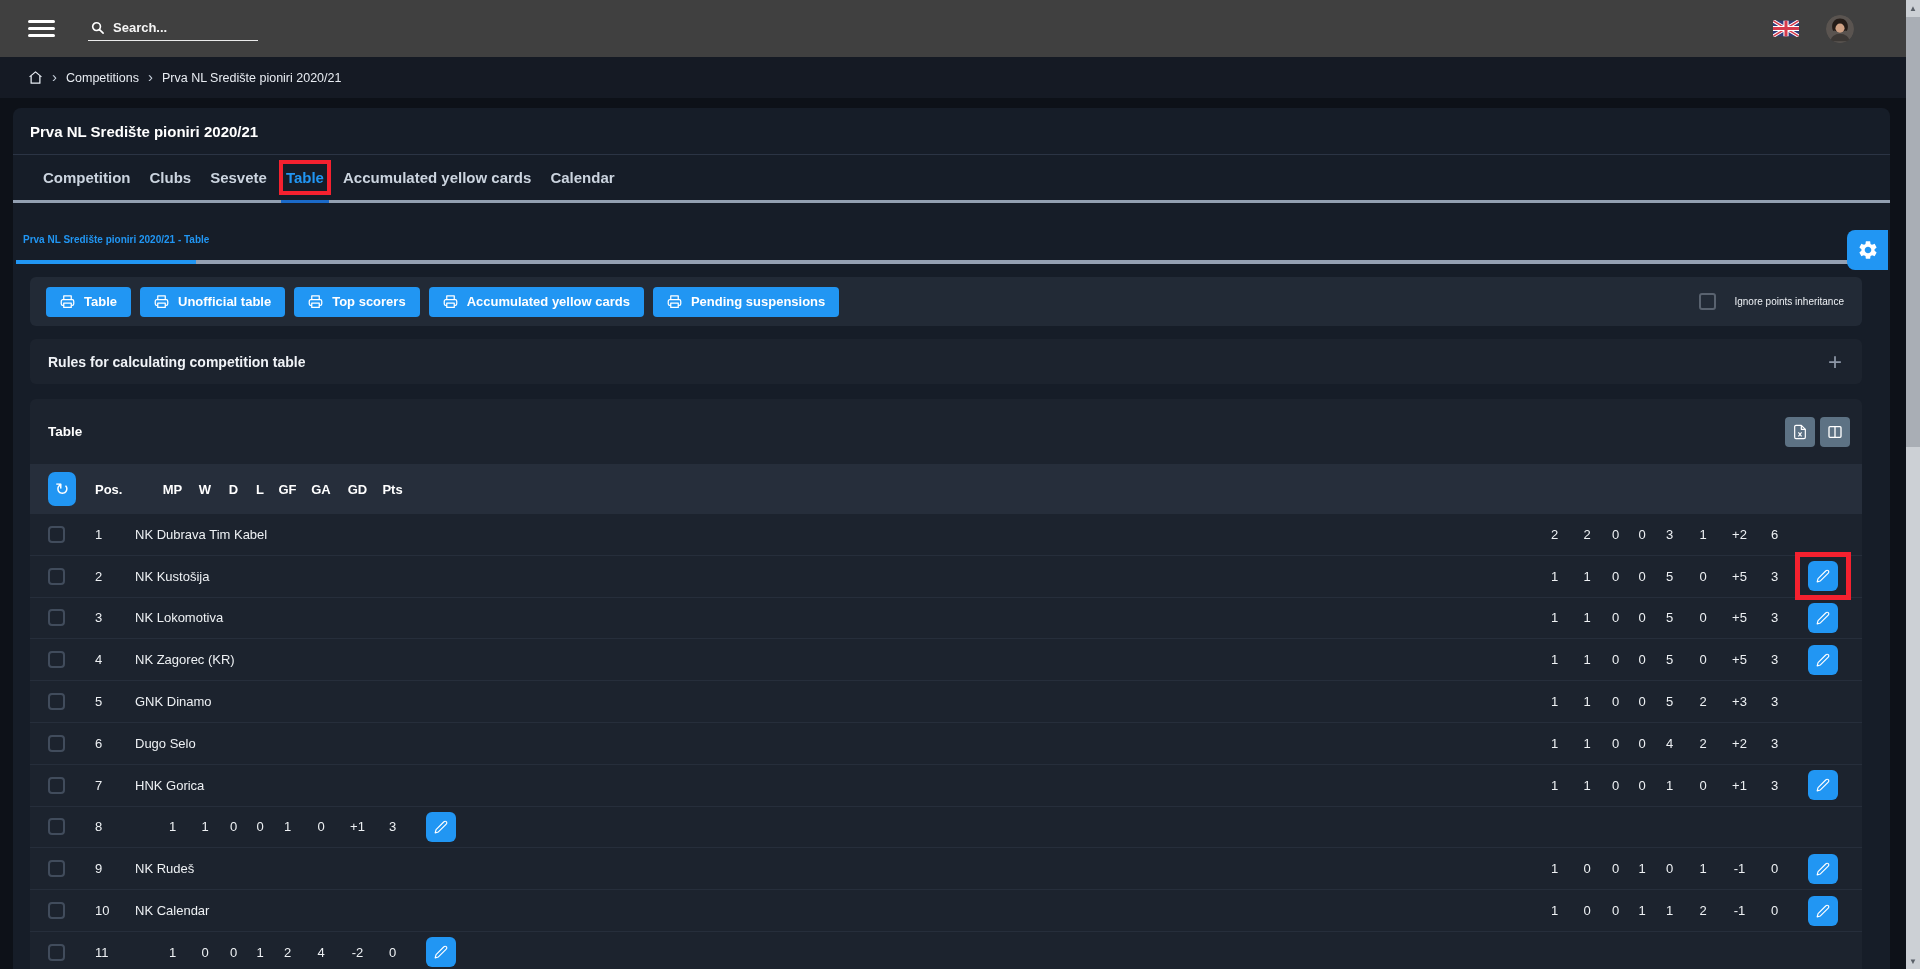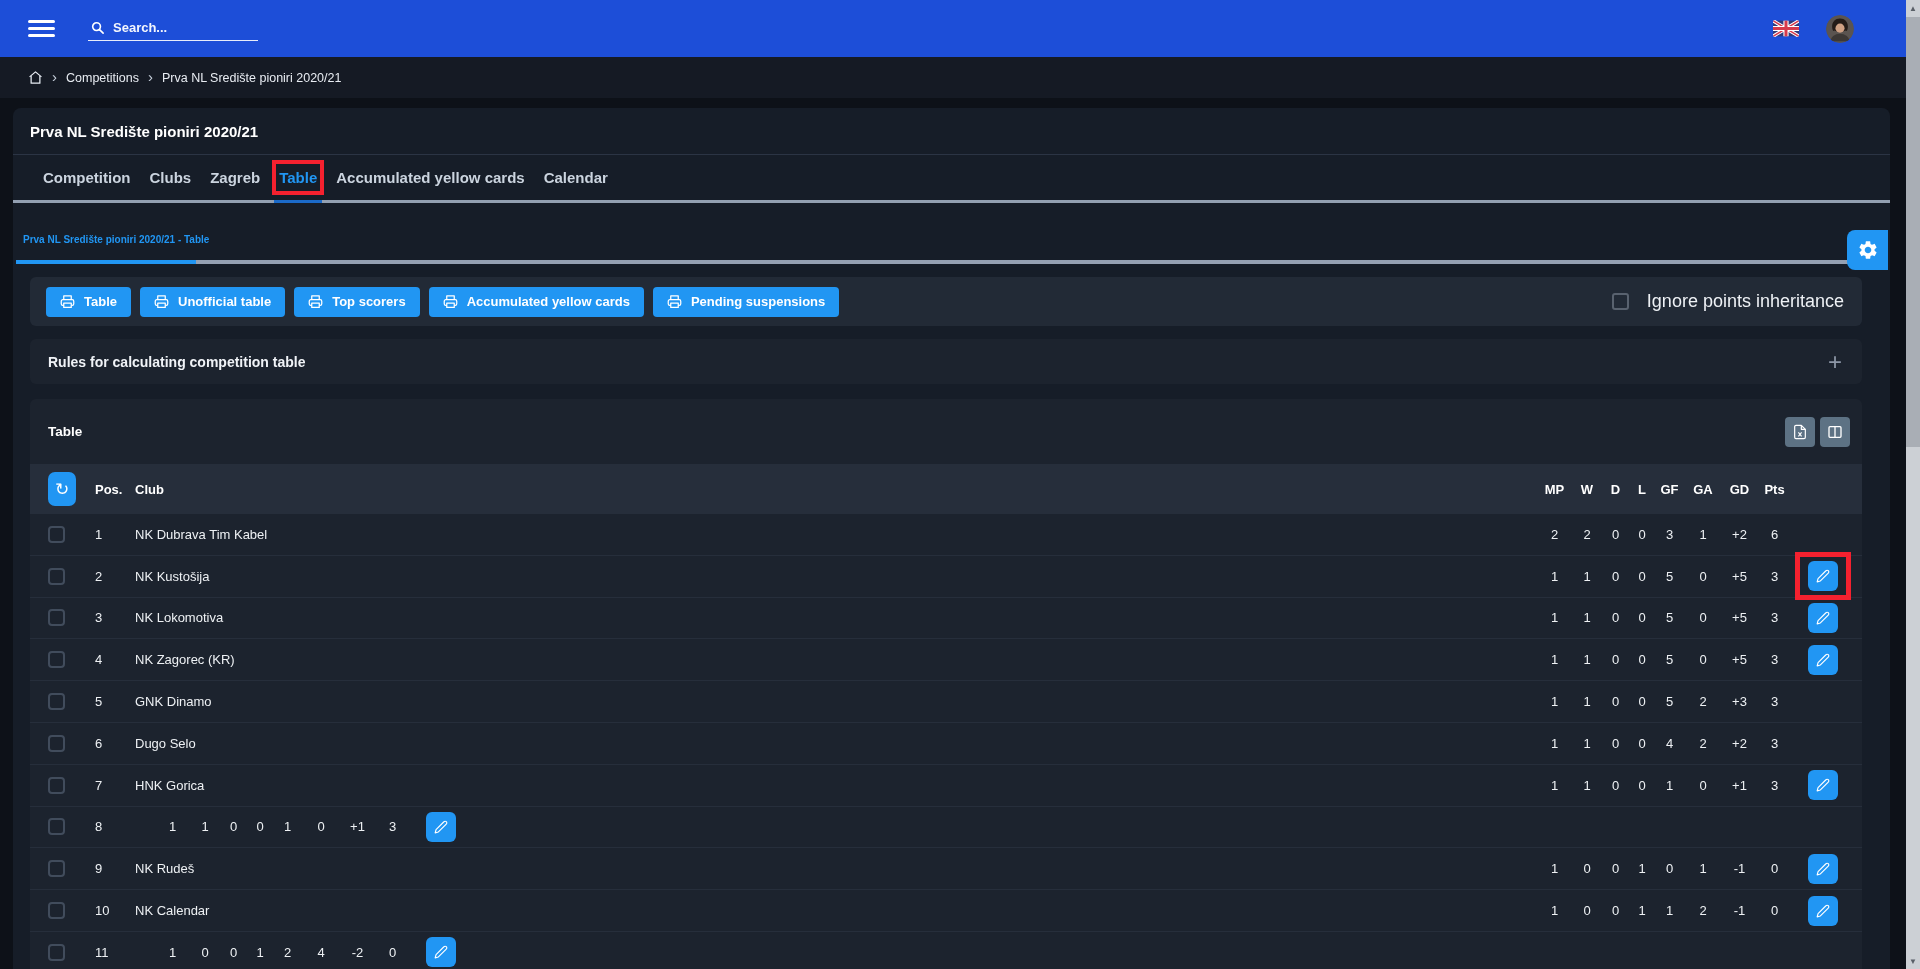--- a/index.html
+++ b/index.html
@@ -4,21 +4,21 @@
 <style>
   * { margin:0; padding:0; box-sizing:border-box; }
   html,body { width:1920px; height:969px; overflow:hidden; }
   body {
     background:#0d1118;
     font-family:"Liberation Sans", sans-serif;
     color:#eef1f5;
     position:relative;
   }
   
-  .topbar { height:57px; background:#1d4ed8; display:flex; align-items:center; position:relative; }
+  .topbar { height:57px; background:#404040; display:flex; align-items:center; position:relative; }
   .hamburger { margin-left:28px; width:27px; display:flex; flex-direction:column; gap:4px; cursor:pointer; }
   .hamburger span { display:block; height:3px; background:#fff; border-radius:2px; }
   .search-wrap { margin-left:33px; display:flex; align-items:center; gap:8px;
     border-bottom:1px solid rgba(255,255,255,.9); width:170px; padding:3px 2px 5px 2px; }
   .search-wrap input { background:transparent; border:none; outline:none; color:#fff;
     font-size:13px; font-weight:bold; width:130px; font-family:"Liberation Sans",sans-serif; }
   .search-wrap input::placeholder { color:rgba(255,255,255,.95); }
   .topbar-right { margin-left:auto; margin-right:66px; display:flex; align-items:center; gap:27px; }
   .flag { width:26px; height:17px; border-radius:2px; overflow:hidden; display:block; }
   .avatar { width:28px; height:28px; border-radius:50%; overflow:hidden; display:block; }
@@ -46,21 +46,21 @@
   .gear-btn { position:absolute; top:122px; right:2px; width:41px; height:40px; background:#2196f3;
     border:none; border-radius:8px 0 0 8px; display:flex; align-items:center; justify-content:center; cursor:pointer; z-index:4; }
   
   .toolbar { margin:13px 28px 0 17px; background:#222a36; border-radius:6px; height:49px;
     display:flex; align-items:center; padding:0 18px 0 16px; gap:9px; }
   .tb-btn { background:#2196f3; color:#fff; border:none; border-radius:4px; height:30px;
     padding:0 14px; font-size:13px; font-weight:bold; display:flex; align-items:center; gap:9px;
     font-family:"Liberation Sans",sans-serif; cursor:pointer; white-space:nowrap; }
   .toolbar-spacer { flex:1; }
   .chk { width:17px; height:17px; border:2px solid #59626f; border-radius:3px; background:transparent; cursor:pointer; flex:none; }
-  .chk-label { font-size:18px; color:#eef1f5; margin-left:9px; white-space:nowrap; }
+  .chk-label { font-size:10px; color:#eef1f5; margin-left:9px; white-space:nowrap; }
   
   .rules-card { margin:13px 28px 0 17px; background:#1c232e; border-radius:6px; height:45px;
     display:flex; align-items:center; padding:0 20px 0 18px; }
   .rules-title { font-size:14px; font-weight:bold; color:#f0f3f7; }
   .rules-plus { margin-left:auto; color:#8d97a7; font-size:24px; font-weight:normal; line-height:1; cursor:pointer; }
   
   .table-card { margin:15px 28px 0 17px; background:#1c232e; border-radius:6px 6px 0 0; height:600px; }
   .table-card-header { height:65px; display:flex; align-items:center; padding:0 12px 0 18px; }
   .table-title { font-size:13.5px; font-weight:bold; color:#fff; }
   .icon-btns { margin-left:auto; display:flex; gap:5px; }
@@ -145,21 +145,21 @@
   <span>Prva NL Središte pioniri 2020/21</span>
 </nav>
 
 <main class="main-card">
   <h1 class="page-title">Prva NL Središte pioniri 2020/21</h1>
   <hr class="title-divider">
 
   <div class="tabs-row" id="tabs-row">
       <span class="tab">Competition</span>
       <span class="tab">Clubs</span>
-      <span class="tab">Zagreb</span>
+      <span class="tab">Sesvete</span>
       <span class="tab active">Table<span class="tab-frame"></span></span>
       <span class="tab">Accumulated yellow cards</span>
       <span class="tab">Calendar</span>
     </div>
 
   <div class="subtab-row">
     <span class="subtab-label">Prva NL Središte pioniri 2020/21 - Table</span>
   </div>
 
   <button class="gear-btn">
@@ -255,21 +255,20 @@
           </span>
         </button>
       </span>
     </div>
 
     <div class="thead">
       <span class="cell-check">
         <button class="refresh-btn">↻</button>
       </span>
       <span class="cell-pos">Pos.</span>
-      <span class="cell-club">Club</span>
       <span id="num-headers" style="display:flex;">
           <span class="cell-num cn0">MP</span>
           <span class="cell-num cn1">W</span>
           <span class="cell-num cn2">D</span>
           <span class="cell-num cn3">L</span>
           <span class="cell-num cn4">GF</span>
           <span class="cell-num cn5">GA</span>
           <span class="cell-num cn6">GD</span>
           <span class="cell-num cn7">Pts</span>
         </span>

